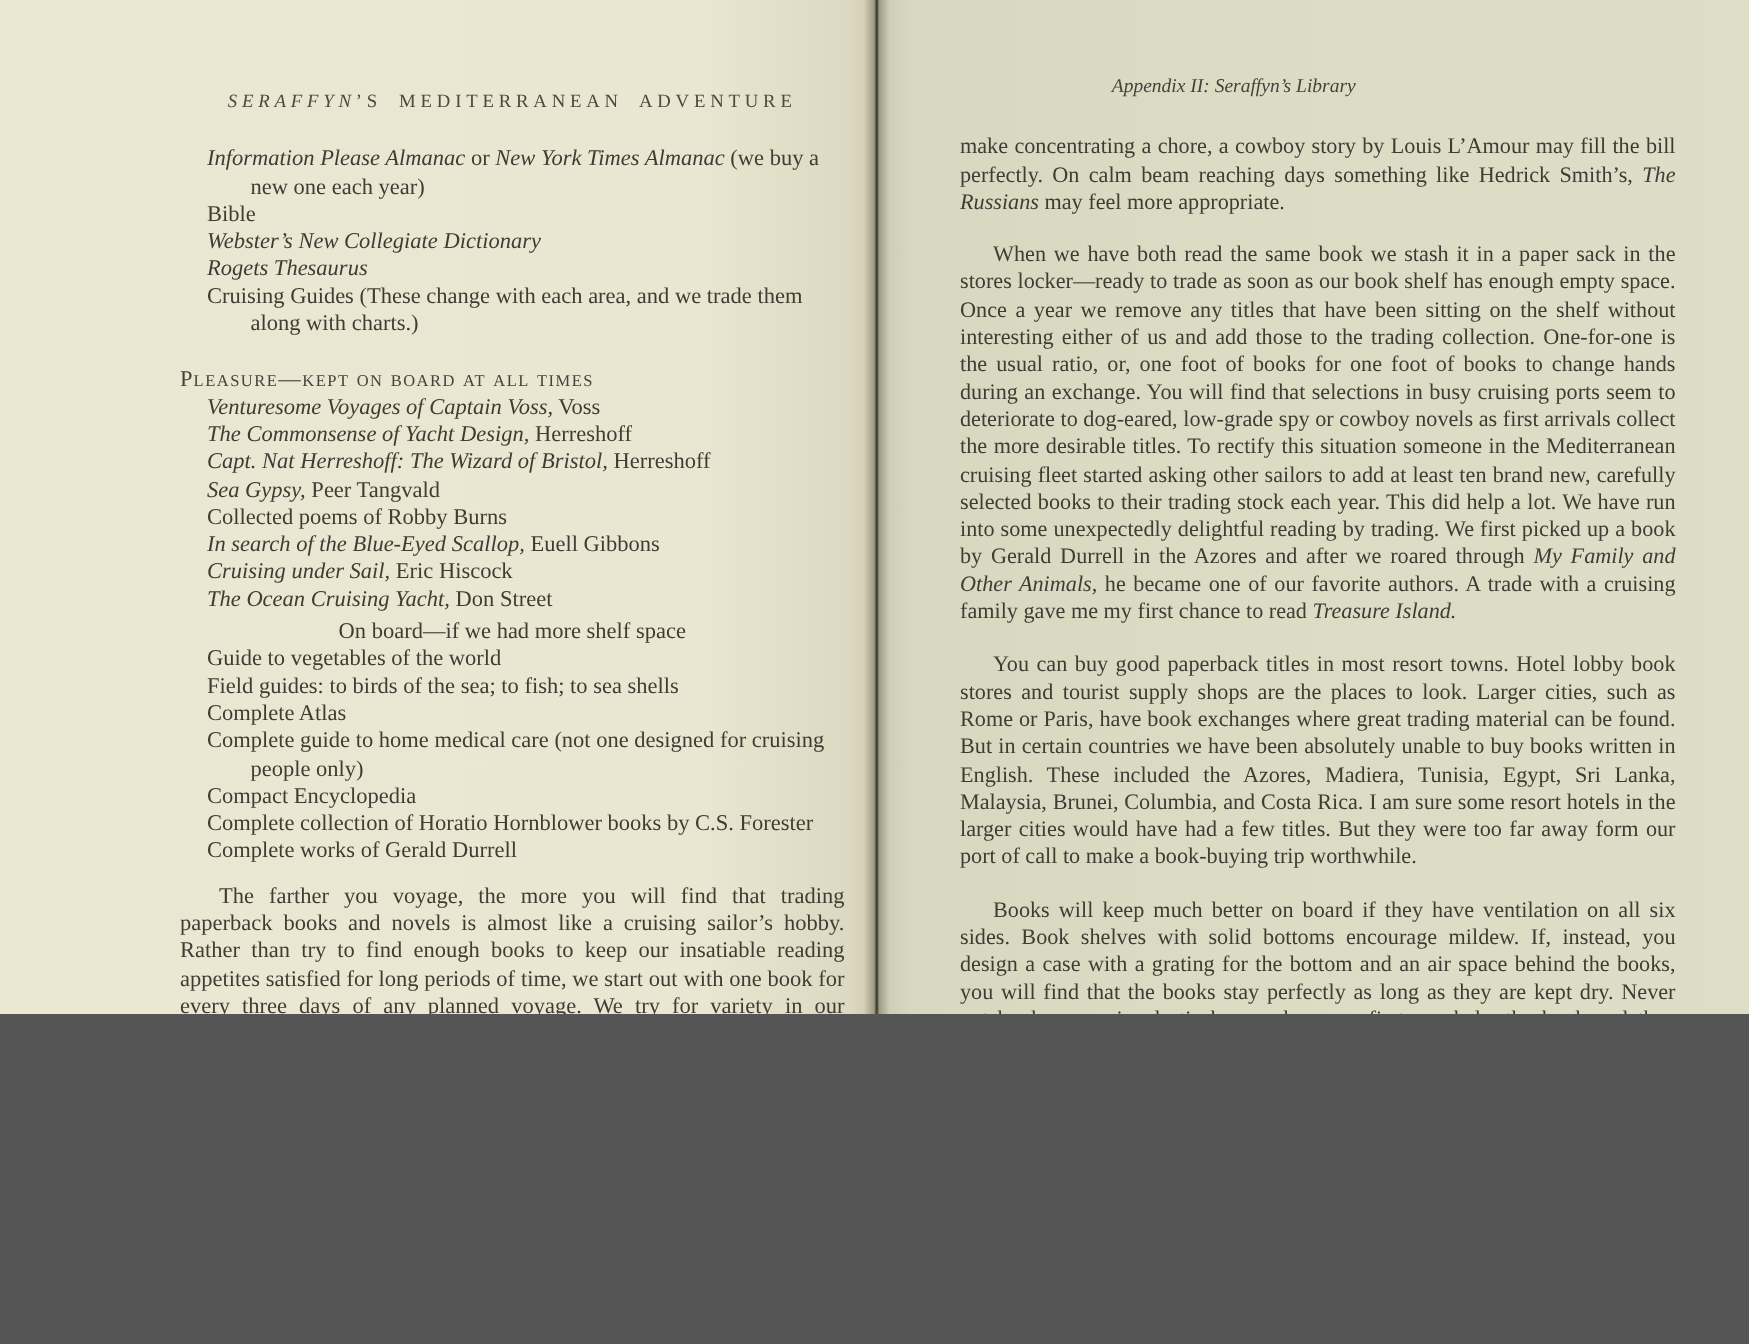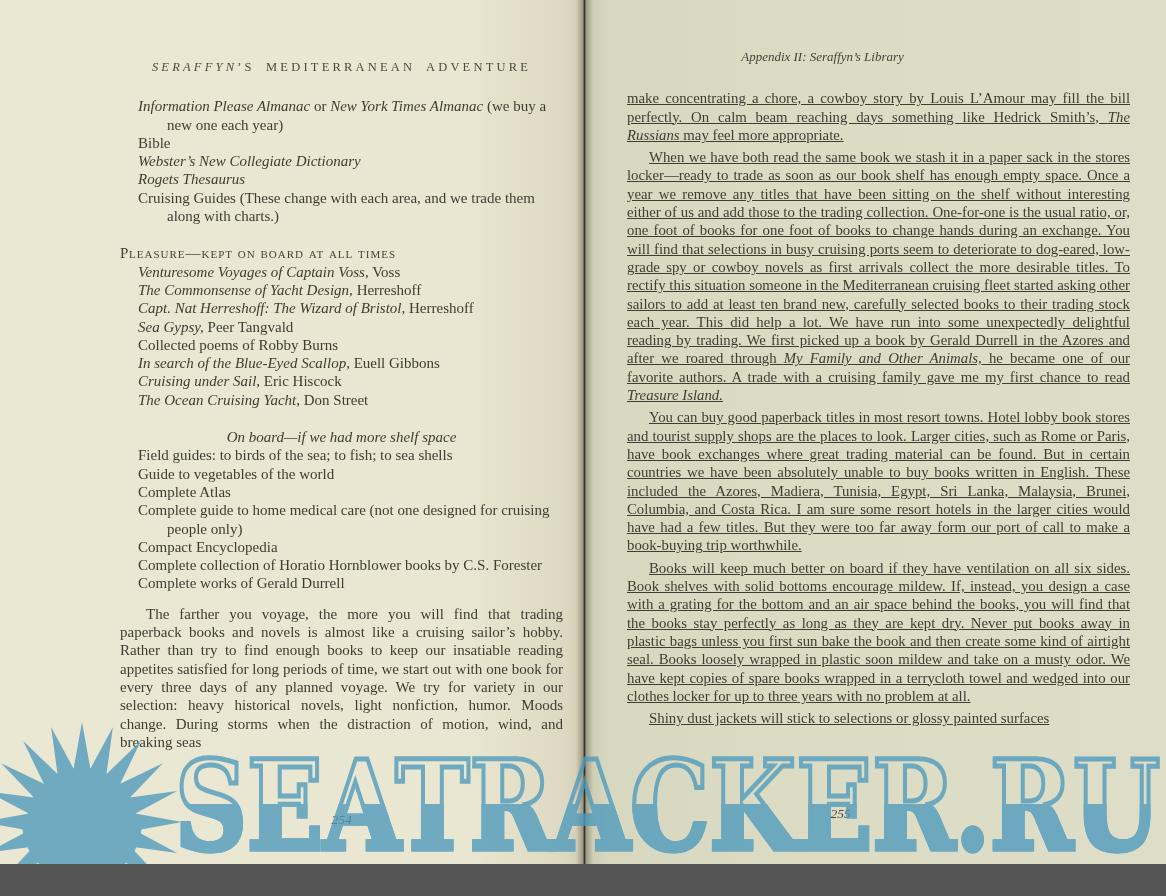--- a/index.html
+++ b/index.html
@@ -1,37 +1,37 @@
 <!DOCTYPE html>
 <html style="--wm: #4d9abd; --ink: #3f3d33;"><head>
 <meta charset="utf-8">
 <style>
   html,body{margin:0;padding:0;background:#555;}
-  .book{position:relative;width:1166px;height:864px;overflow:hidden;
+  .book{position:relative;width:1166px;height:676px;overflow:hidden;
         font-family:"Liberation Serif", serif;color:var(--ink,#3f3d33);
         box-shadow:inset 0 0 18px rgba(40,35,20,.3);}
   .page{position:absolute;top:0;height:896px;}
   .page.left{left:0;width:584px;
     background:linear-gradient(90deg,#eae7d3 0%,#e9e6d1 80%,#ddd8c1 97%,#cfc9b0 100%);}
   .page.right{left:584px;width:582px;
     background:linear-gradient(90deg,#c9c9b0 0%,#d8d8c1 4%,#dcdcc5 40%,#dedec8 100%);}
   .gutter{position:absolute;top:0;left:576px;width:17px;height:896px;z-index:2;
     background:linear-gradient(90deg,rgba(40,40,28,0) 0%,rgba(40,40,28,.30) 40%,#34332c 50%,rgba(40,40,28,.28) 60%,rgba(40,40,28,0) 100%);}
   .lp-block{position:absolute;left:120px;top:58px;width:443px;font-size:15px;line-height:18.3px;}
   .rp-block{position:absolute;left:39px;top:48px;width:511px;font-size:14.8px;line-height:18.3px;}
   .lp-head{text-align:center;font-size:12.5px;letter-spacing:3.2px;word-spacing:5px;
     color:#4c4a3f;margin-bottom:21px;white-space:nowrap;}
   .rp-head{text-align:center;font-style:italic;font-size:13px;color:#45433a;
     transform:translateX(-56px);margin-bottom:23px;}
   .list-item{padding-left:47px;text-indent:-29px;}
   .sect-head{margin-top:19px;color:#45443a;letter-spacing:.7px;}
   .sect-head .sc{font-variant:small-caps;letter-spacing:1px;}
-  .center-head{margin-top:19px;text-align:center;font-style:italic;}
+  .center-head{margin-top:3px;text-align:center;}
   .closing{margin:12px 0 0 0;text-align:justify;text-indent:26px;}
-  .bp{margin:4px;text-align:justify;text-decoration:underline;}
+  .bp{margin:17px;text-align:justify;}
   .bp.ind{text-indent:22px;}
   .folio{position:absolute;font-style:italic;font-size:13.5px;color:#4b493e;}
   .folio.l{top:812px;left:120px;width:443px;text-align:center;}
   .folio.r{top:806px;left:39px;width:511px;text-align:center;transform:translateX(-38px);}
   .watermark{position:absolute;inset:0;z-index:5;opacity:.78;pointer-events:none;}
   .wm-sun{position:absolute;left:-14px;top:710px;}
   .wm-text{position:absolute;left:175px;top:752px;}
 </style>
 </head>
 <body>
@@ -54,22 +54,22 @@
           <div class="list-item"><i>The Commonsense of Yacht Design,</i><span> Herreshoff</span></div>
           <div class="list-item"><i>Capt. Nat Herreshoff: The Wizard of Bristol,</i><span> Herreshoff</span></div>
           <div class="list-item"><i>Sea Gypsy,</i><span> Peer Tangvald</span></div>
           <div class="list-item"><span>Collected poems of Robby Burns</span></div>
           <div class="list-item"><i>In search of the Blue-Eyed Scallop,</i><span> Euell Gibbons</span></div>
           <div class="list-item"><i>Cruising under Sail,</i><span> Eric Hiscock</span></div>
           <div class="list-item"><i>The Ocean Cruising Yacht,</i><span> Don Street</span></div>
         </div>
       <div class="center-head">On board—if we had more shelf space</div>
       <div class="list">
+          <div class="list-item"><span>Guide to vegetables of the world</span></div>
           <div class="list-item"><span>Field guides: to birds of the sea; to fish; to sea shells</span></div>
-          <div class="list-item"><span>Guide to vegetables of the world</span></div>
           <div class="list-item"><span>Complete Atlas</span></div>
           <div class="list-item"><span>Complete guide to home medical care (not one designed for cruising people only)</span></div>
           <div class="list-item"><span>Compact Encyclopedia</span></div>
           <div class="list-item"><span>Complete collection of Horatio Hornblower books by C.S. Forester</span></div>
           <div class="list-item"><span>Complete works of Gerald Durrell</span></div>
         </div>
       <p class="closing"><span>The farther you voyage, the more you will find that trading paperback books and novels is almost like a cruising sailor’s hobby. Rather than try to find enough books to keep our insatiable reading appetites satisfied for long periods of time, we start out with one book for every three days of any planned voyage. We try for variety in our selection: heavy historical novels, light nonfiction, humor. Moods change. During storms when the distraction of motion, wind, and breaking seas</span></p>
     </div>
     <div class="folio l">254</div>
   </div>

